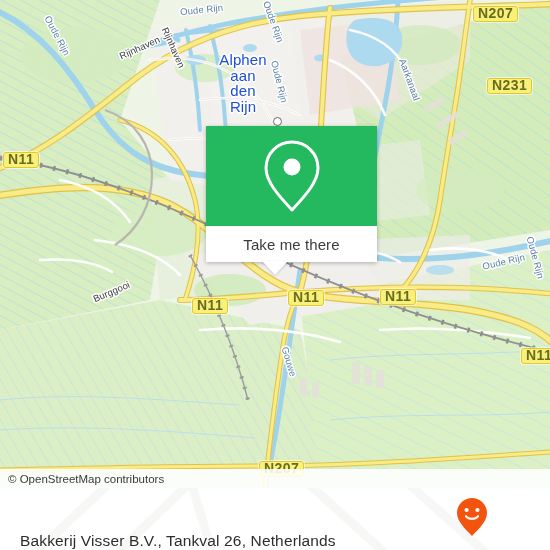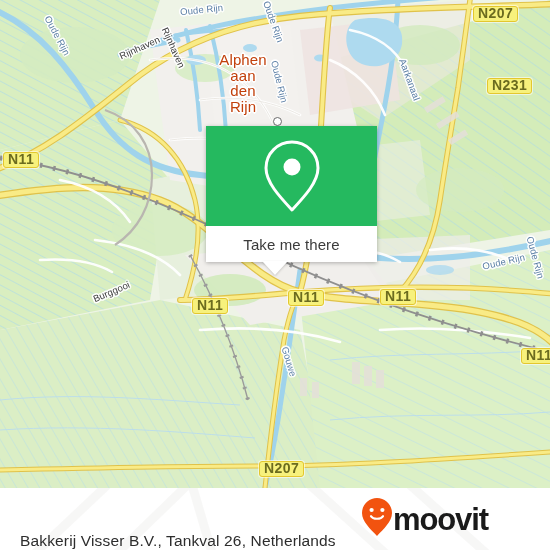--- a/index.html
+++ b/index.html
@@ -31,21 +31,21 @@
     color: #3c3c3c;
     font-size: 9.5px;
     letter-spacing: .1px;
     white-space: nowrap;
     text-shadow:
       1.6px 0 #fff, -1.6px 0 #fff, 0 1.6px #fff, 0 -1.6px #fff,
       1.1px 1.1px #fff, -1.1px 1.1px #fff, 1.1px -1.1px #fff, -1.1px -1.1px #fff;
     pointer-events: none;
   }
   .lbl.place {
-    color: #c2410c;
+    color: #1d4ed8;
     font-size: 15px;
     line-height: 15.5px;
     text-align: center;
     white-space: normal;
     width: 58px;
   }
   .lbl.water {
     color: #5b7fa6;
   }
 
@@ -340,20 +340,21 @@
 
     <div class="shield" style="left:473px; top:6px;">N207</div>
     <div class="shield" style="left:487px; top:78px;">N231</div>
     <div class="shield" style="left:3px;   top:152px;">N11</div>
     <div class="shield" style="left:192px; top:298px;">N11</div>
     <div class="shield" style="left:288px; top:290px;">N11</div>
     <div class="shield" style="left:380px; top:289px;">N11</div>
     <div class="shield" style="left:521px; top:348px;">N11</div>
     <div class="shield" style="left:259px; top:461px;">N207</div>
 
+    <div id="attribution">© OpenStreetMap contributors</div>
   </div>
 
   <div id="poi-dot"></div>
 
   <div id="card">
     <div id="card-green">
       <span>
         <svg width="62" height="76" viewBox="0 0 62 76" fill="none" xmlns="http://www.w3.org/2000/svg">
           <path d="M31 4 C16.6 4 5 15.6 5 30 C5 44 18 58 31 72 C44 58 57 44 57 30 C57 15.6 45.4 4 31 4 Z" stroke="#ffffff" stroke-width="3" fill="none" stroke-linejoin="round"></path>
           <circle cx="31" cy="29" r="8.5" fill="#ffffff"></circle>
@@ -379,17 +380,16 @@
 
     <div id="brand">
       <span id="brand-mark">
         <svg width="30" height="38" viewBox="0 0 30 38" xmlns="http://www.w3.org/2000/svg">
           <path d="M15 0 C6.7 0 0 6.7 0 15 C0 23.5 8.5 31 15 38 C21.5 31 30 23.5 30 15 C30 6.7 23.3 0 15 0 Z" fill="#f2530f"></path>
           <circle cx="9.6" cy="12" r="2.1" fill="#ffffff"></circle>
           <circle cx="20.4" cy="12" r="2.1" fill="#ffffff"></circle>
           <path d="M9 18.2 C11 21.6 19 21.6 21 18.2" stroke="#ffffff" stroke-width="2.2" fill="none" stroke-linecap="round"></path>
         </svg>
       </span>
-      <span id="brand-name">moovit</span>
     </div>
   </div>
 
 </div>
 
 </body></html>

